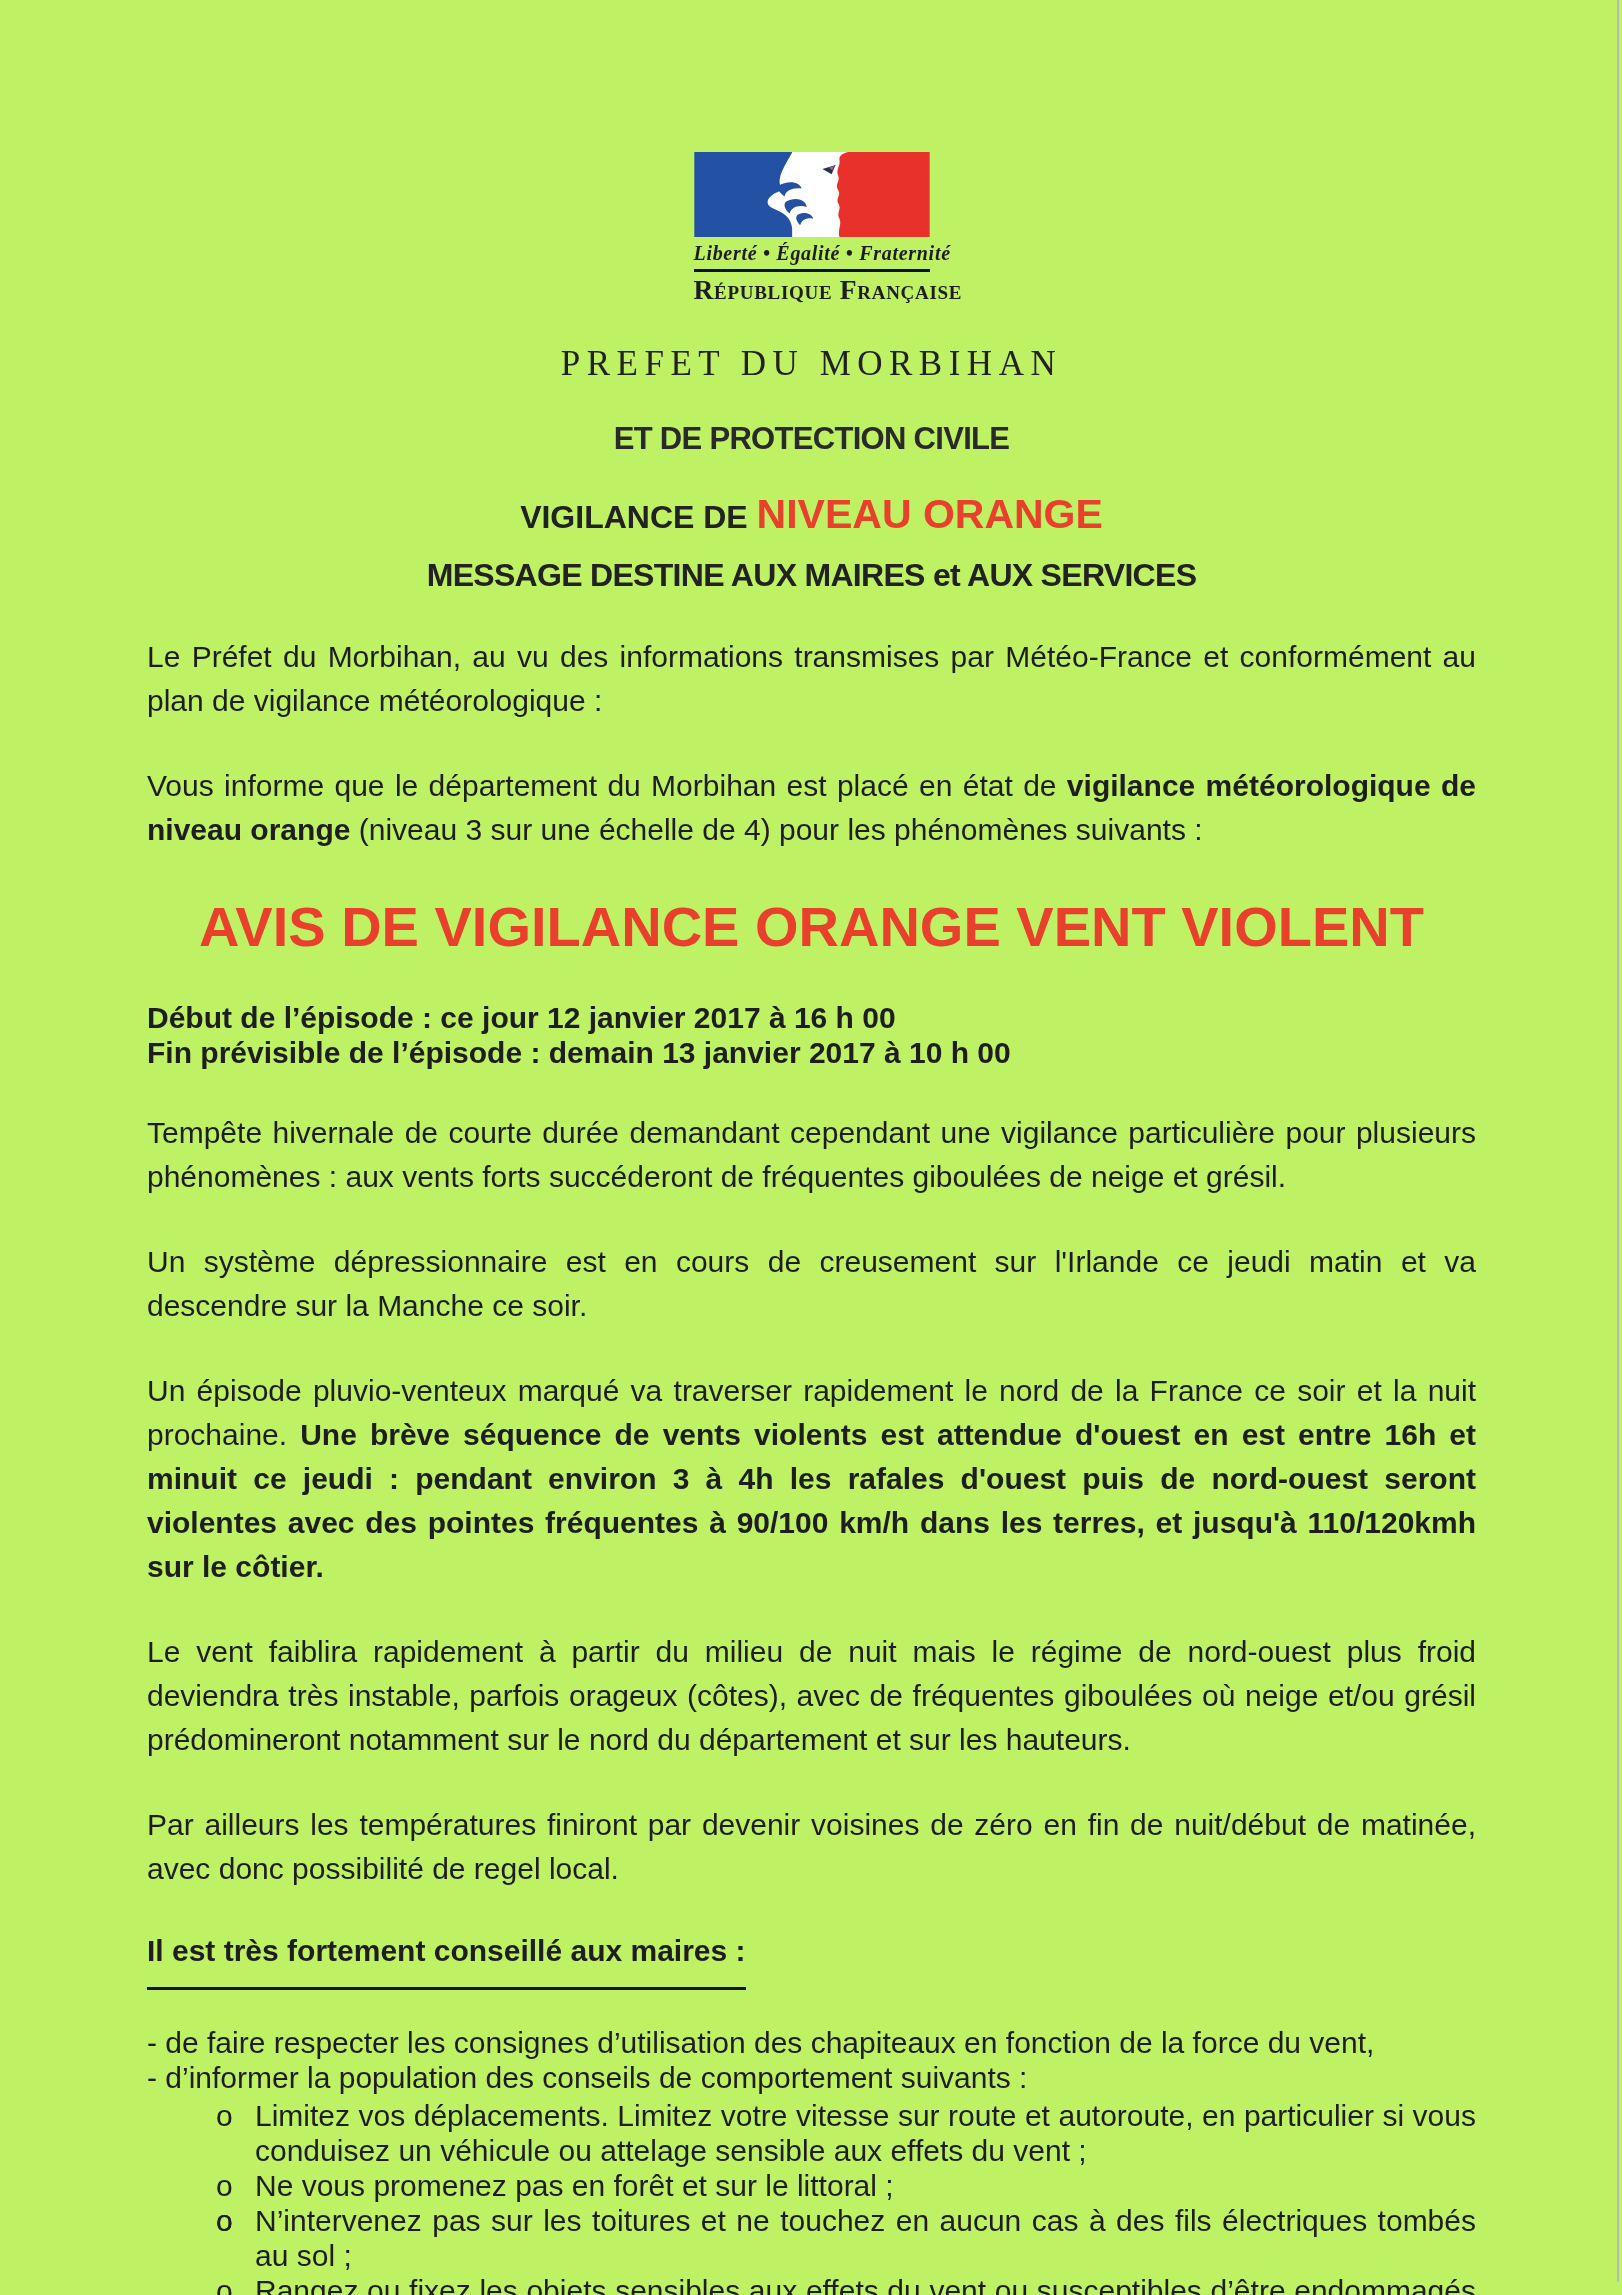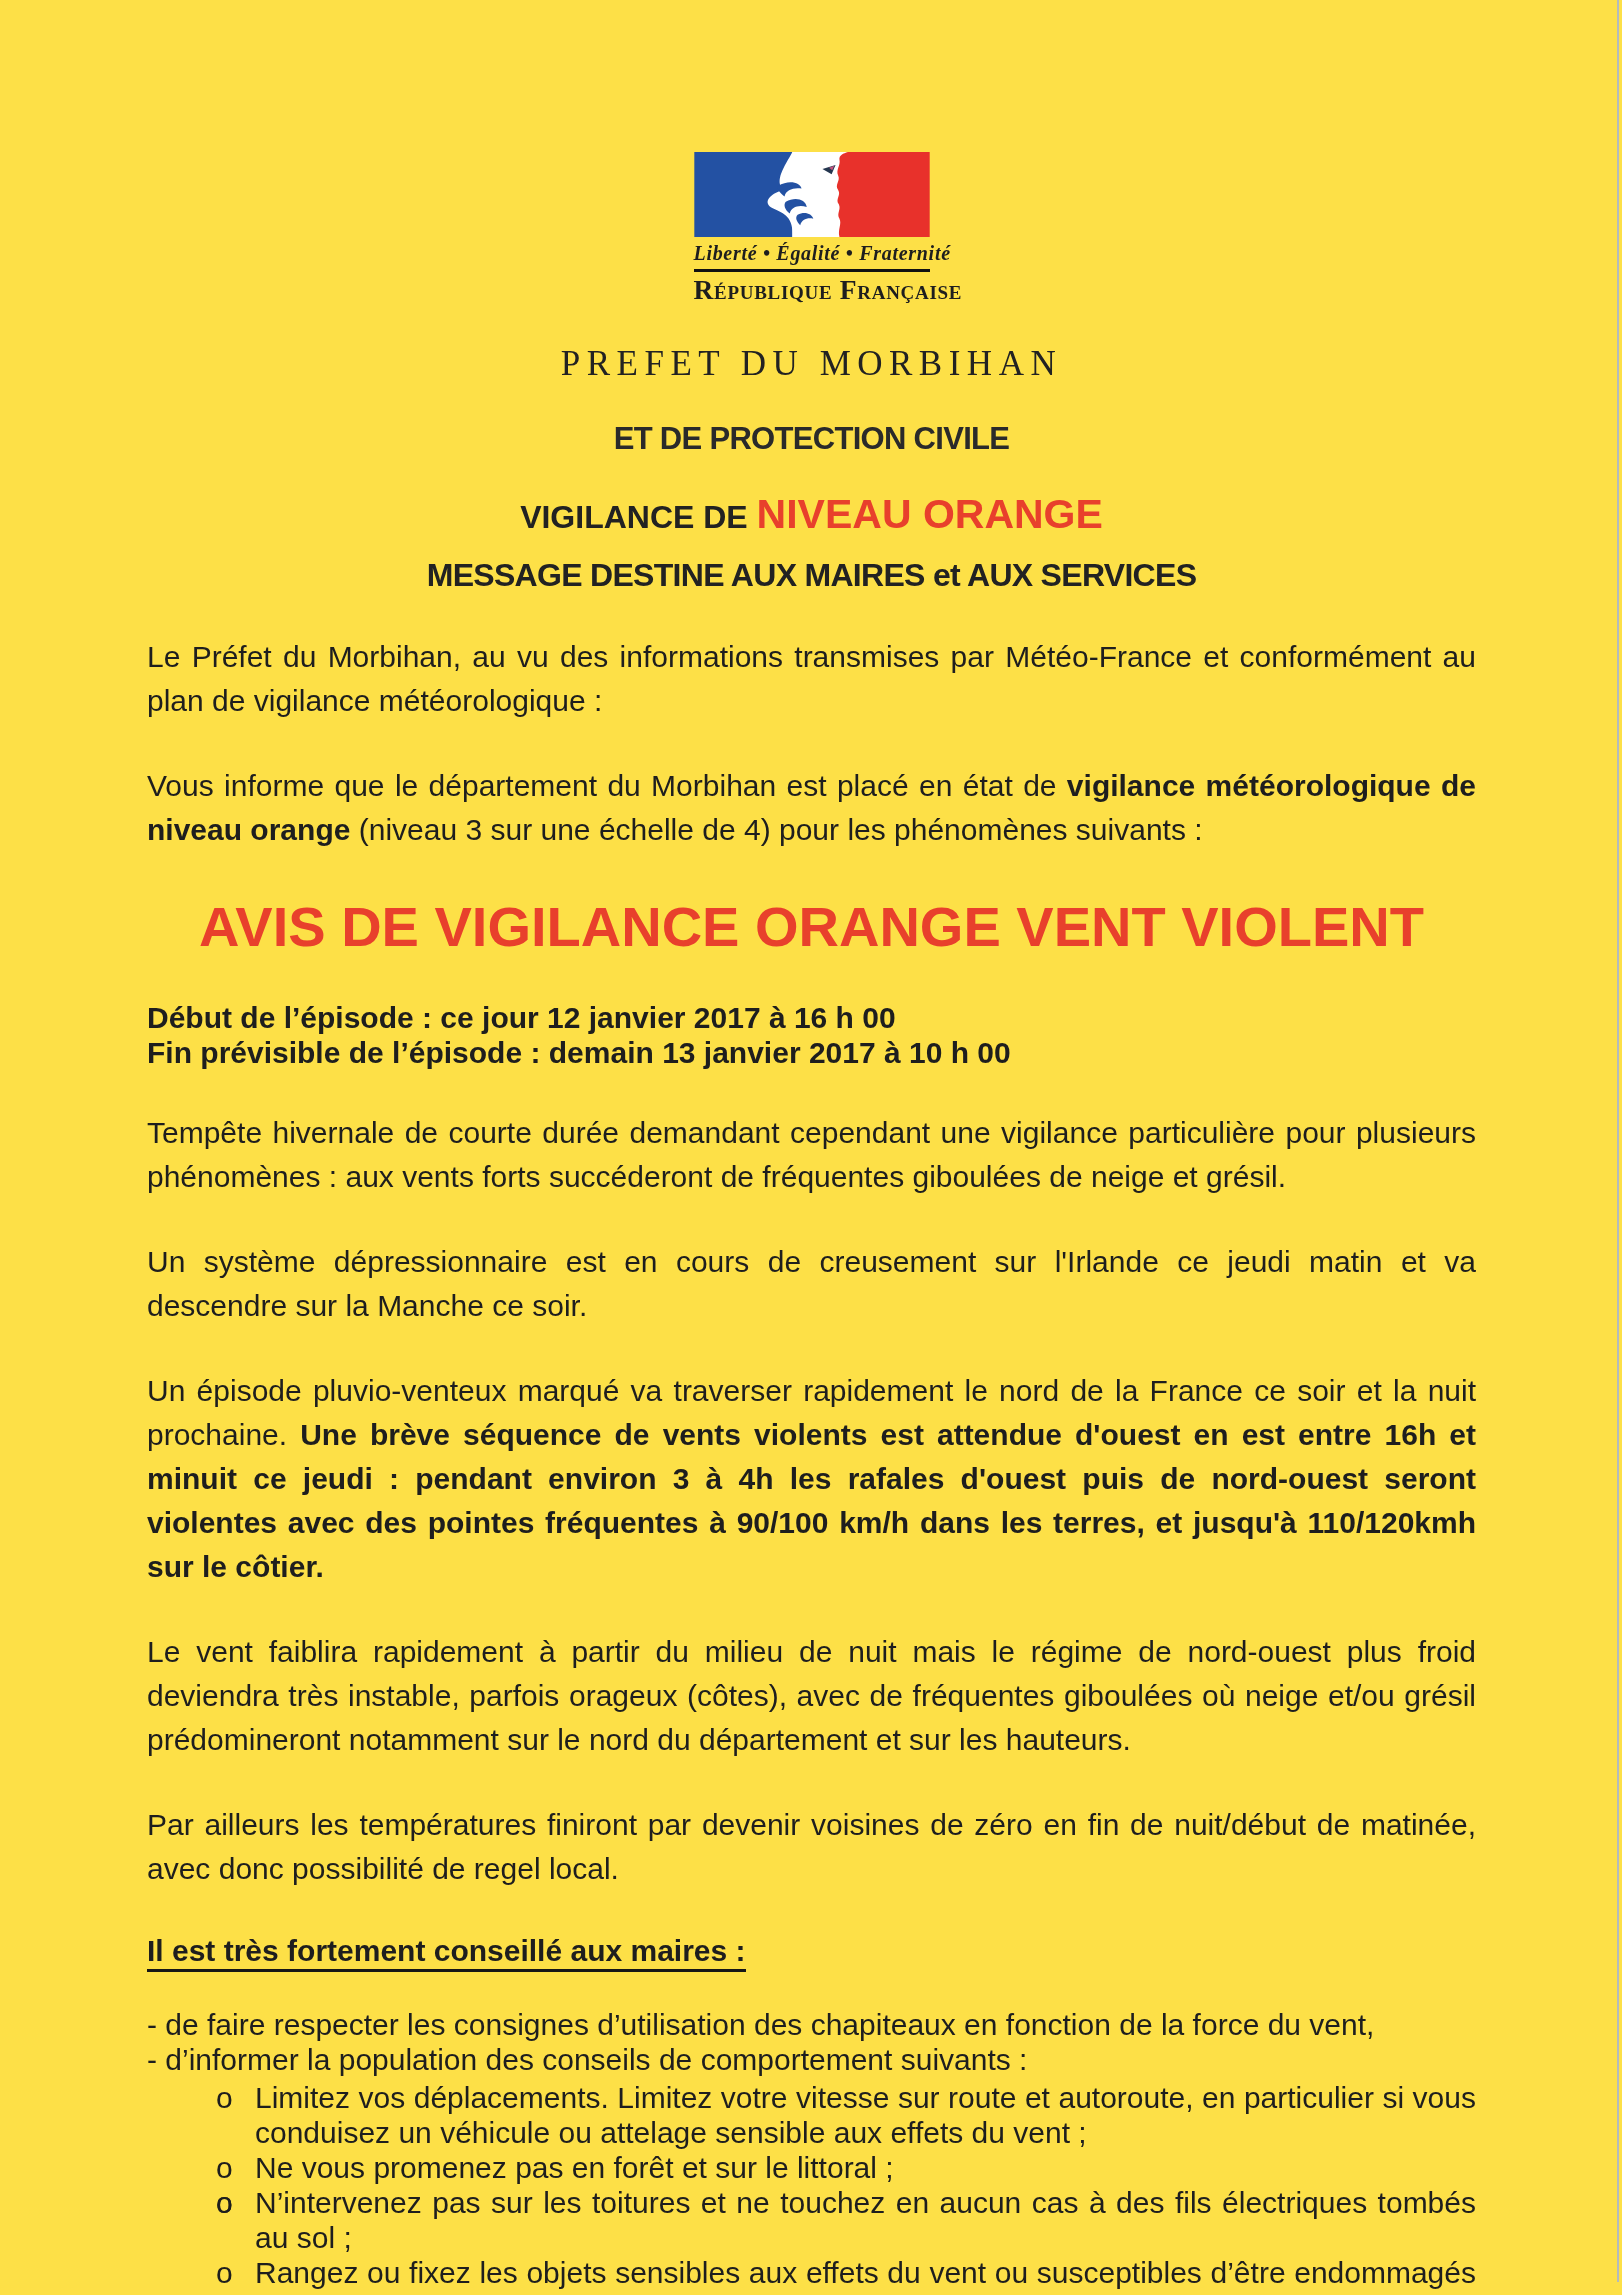--- a/index.html
+++ b/index.html
@@ -1,20 +1,20 @@
 <!DOCTYPE html>
 <html lang="fr" style="font-size:10.5px"><head>
 <meta charset="utf-8">
 <style>
   html,body{margin:0;padding:0;background:#ffffff;}
   .page{
     position:relative;
     width:1623px;
     height:2295px;
-    background:#fde047;
+    background:#bef264;
     box-sizing:border-box;
     padding:152px 147px 0 147px;
     font-family:"Liberation Sans", sans-serif;
     color:#1e1e1e;
     overflow:hidden;
   }
   
   .scan-line{
     position:absolute;
     top:0;
@@ -105,21 +105,21 @@
     font-weight:bold;
   }
   .advice-heading{
     margin:43px 0 0 0;
     font-size:30px;
     font-weight:bold;
   }
   .advice-heading span{
     display:inline-block;
     border-bottom:3.9px solid #161616;
-    padding-bottom:1px;
+    padding-bottom:19px;
   }
   ul.dash-list{
     list-style:none;
     margin:35px 0 0 0;
     padding:0;
     font-size:30px;
     line-height:35px;
   }
   ul.o-list{
     list-style:none;

